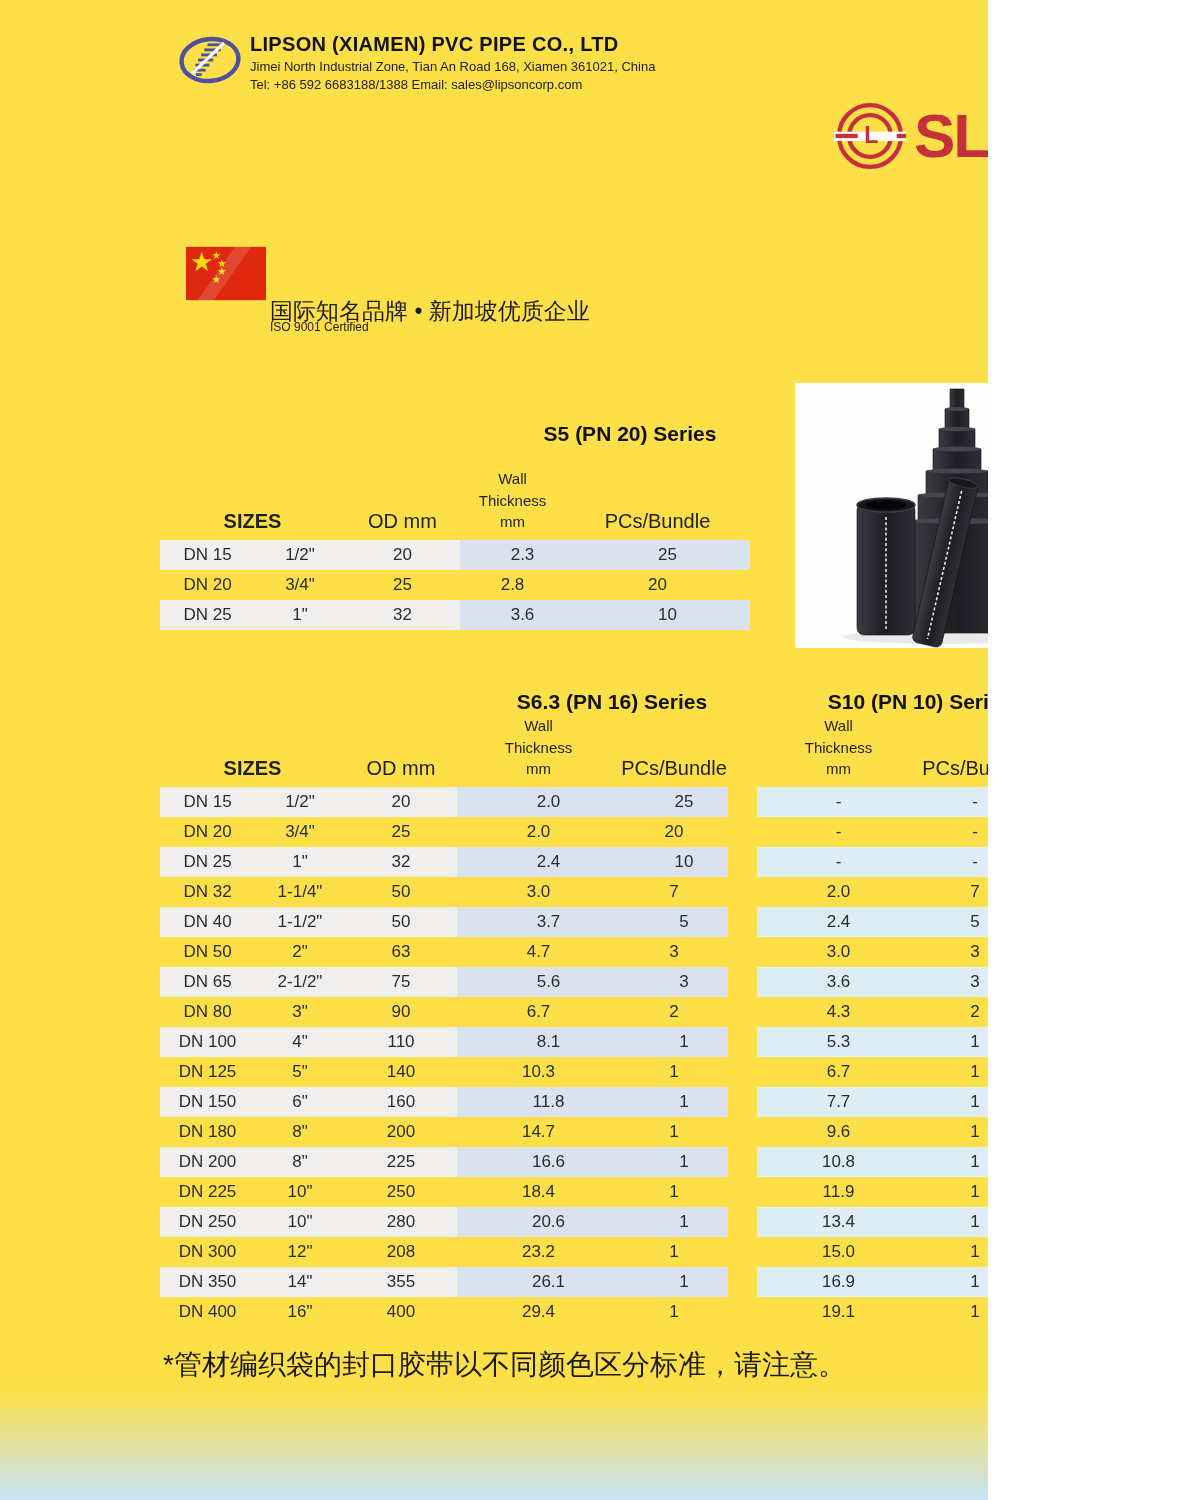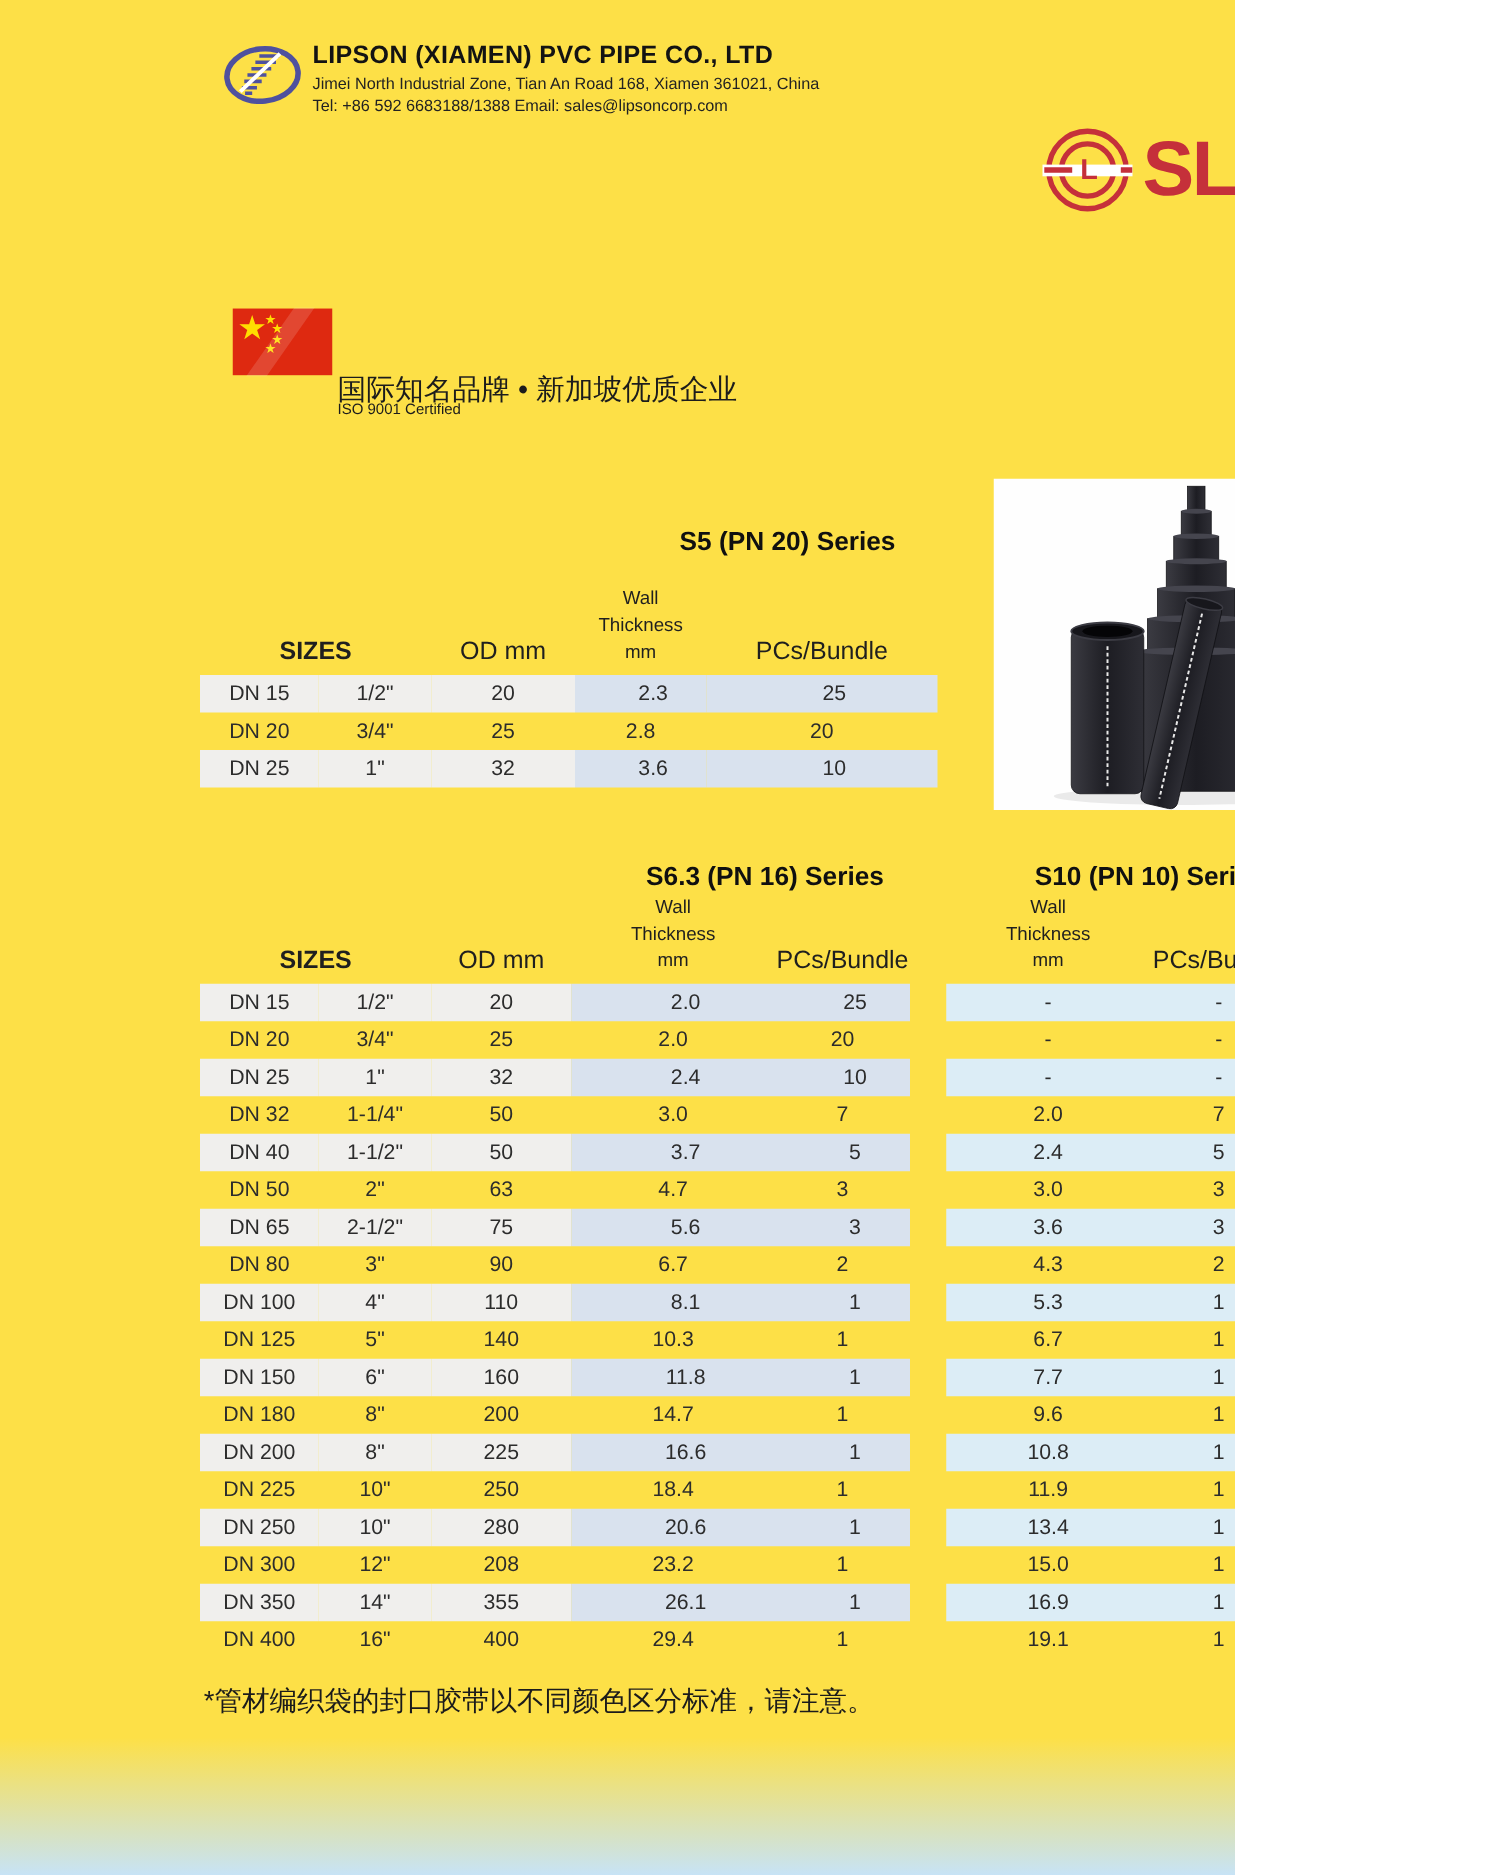--- a/index.html
+++ b/index.html
@@ -45,21 +45,21 @@
   .cell{display:flex;align-items:center;justify-content:center;font-size:17px;color:#2c2c2c;}
   .gray.on{background:#f0efed;}
   .blue.on{background:#d9e2ee;padding-left:20px;}
   .cyan.on{background:#dcedf6;}
   .gap{background:transparent;}
 
   
   .photo{position:absolute;left:795px;top:383px;width:285px;height:265px;background:#fefefe;}
 
   
-  .note{position:absolute;left:163px;top:1346px;font-size:22px;color:#1b1b1b;}
+  .note{position:absolute;left:163px;top:1346px;font-size:28px;color:#1b1b1b;}
   .footer-fade{position:absolute;left:0;bottom:0;width:1200px;height:110px;
                background:linear-gradient(to bottom, rgba(255,255,255,0), #c7e3f6);}
 </style>
 </head>
 <body>
 
 <div class="page">
 
   <svg class="header-logo" viewBox="0 0 100 82">
     <ellipse cx="50" cy="41" rx="45" ry="33" fill="none" stroke="#4f519e" stroke-width="7" transform="rotate(-6 50 41)"></ellipse>

